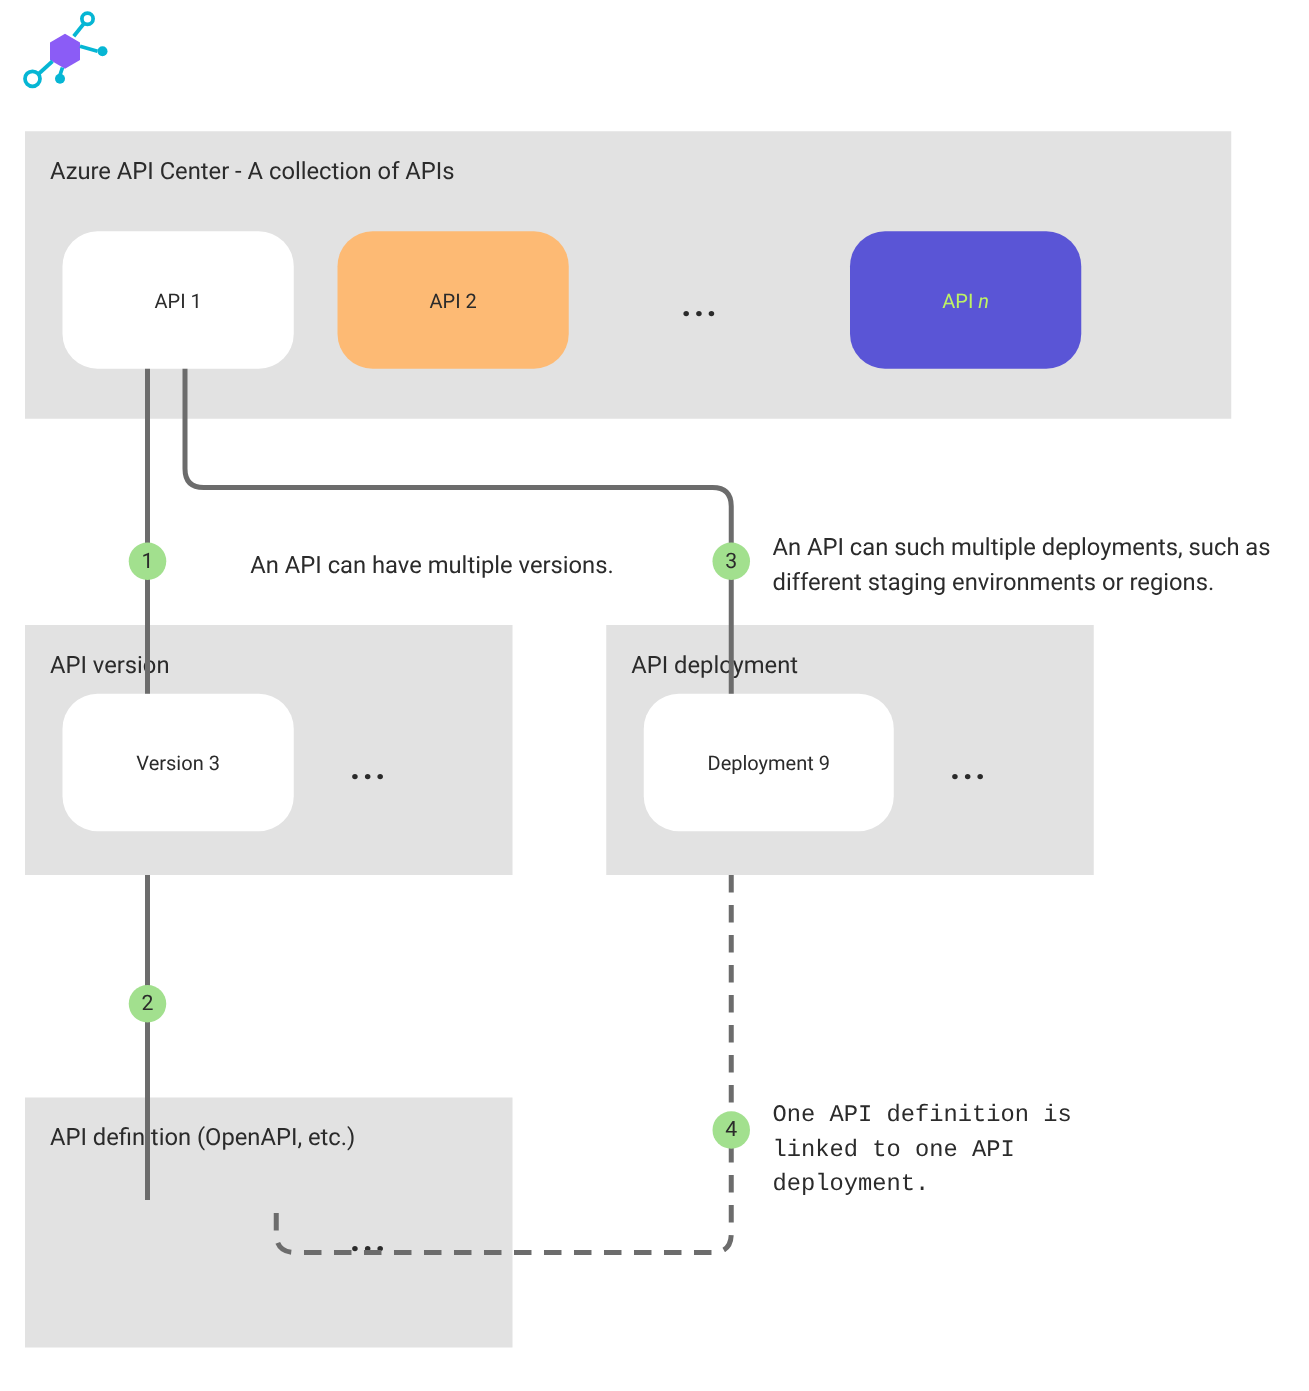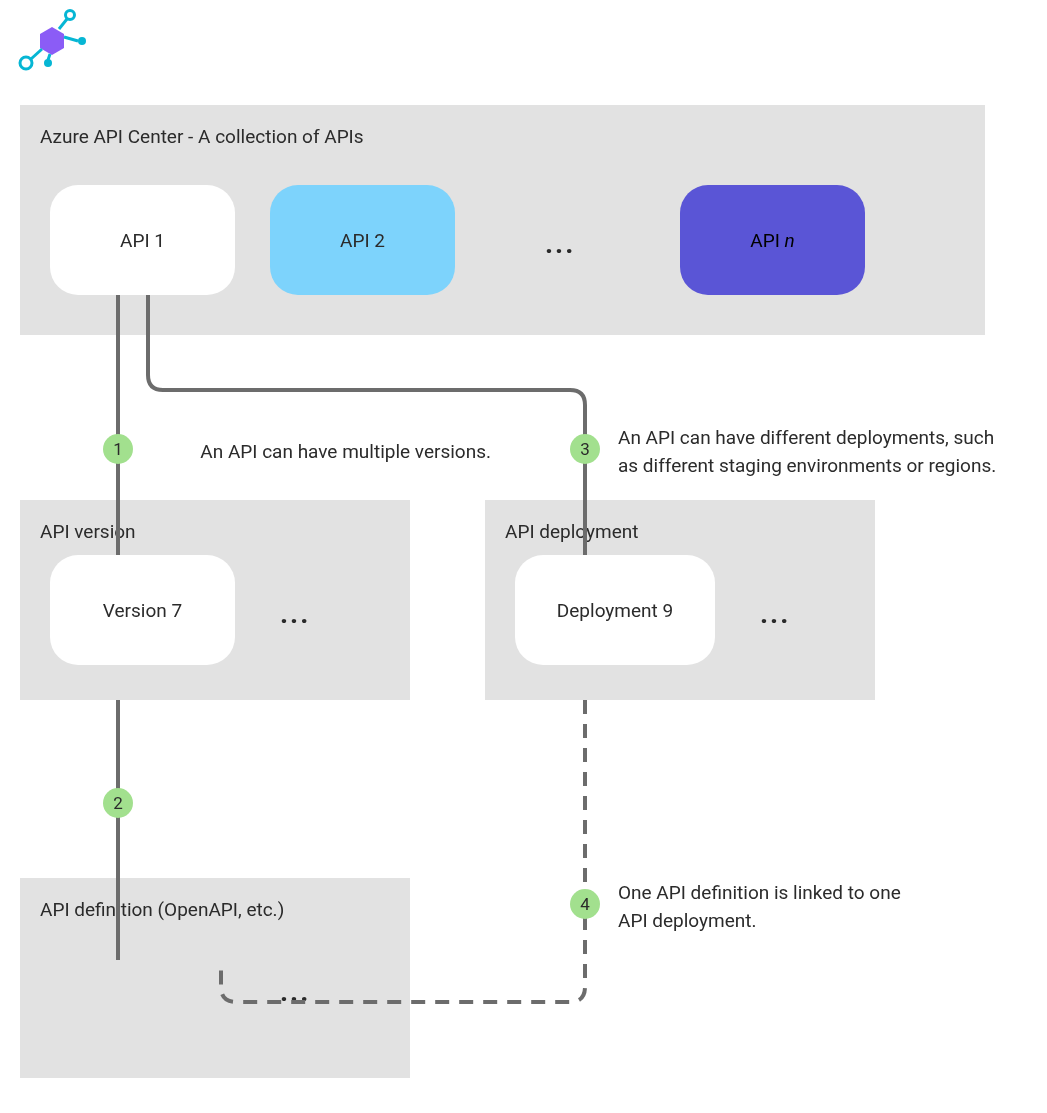--- a/index.html
+++ b/index.html
@@ -25,25 +25,25 @@
     font-size: 19px;
     color: #2b2b2b;
     margin-bottom: 20px;
   }
   .node {
     position: absolute;
     border-radius: 28px;
     display: flex;
     align-items: center;
     justify-content: center;
-    font-size: 19px;
+    font-size: 16px;
   }
   .node-white { background: #ffffff; color: #2b2b2b; }
-  .node-purple { background: #7dd3fc; color: #2b2b2b; }
-  .node-blue { background: #5a55d6; color: #000000; }
+  .node-purple { background: #fdba74; color: #2b2b2b; }
+  .node-blue { background: #5a55d6; color: #bef264; }
   .dots {
     position: absolute;
     font-size: 28px;
     font-weight: bold;
     letter-spacing: 2px;
     color: #2b2b2b;
   }
   .badge {
     position: absolute;
     width: 30px;
@@ -123,27 +123,27 @@
   </div>
 
   <div class="badge" style="left:103px; top:434px;">
       <span>1</span>
     </div>
   <div class="annot" style="left:151px; top:438px; width:340px;text-align:right;">An API can have multiple versions.</div>
 
   <div class="badge" style="left:570px; top:434px;">
       <span>3</span>
     </div>
-  <div class="annot" style="left:618px; top:424px; width:400px;">An API can have different deployments, such as different staging environments or regions.</div>
+  <div class="annot" style="left:618px; top:424px; width:400px;">An API can such multiple deployments, such as different staging environments or regions.</div>
 
   <div class="panel" style="left:20px; top:500px; width:390px; height:200px;">
     <div class="panel-title">API version</div>
   </div>
   <div class="node node-white" style="left:50px; top:555px; width:185px; height:110px;">
-    <span>Version 7</span>
+    <span>Version 3</span>
   </div>
   <div class="dots" style="left:280px; top:597px;">...</div>
 
   <div class="panel" style="left:485px; top:500px; width:390px; height:200px;">
     <div class="panel-title">API deployment</div>
   </div>
   <div class="node node-white" style="left:515px; top:555px; width:200px; height:110px;">
     <span>Deployment 9</span>
   </div>
   <div class="dots" style="left:760px; top:597px;">...</div>
@@ -153,15 +153,15 @@
     </div>
 
   <div class="panel" style="left:20px; top:878px; width:390px; height:200px;">
     <div class="panel-title">API definition (OpenAPI, etc.)</div>
   </div>
   <div class="dots" style="left:280px; top:975px;">...</div>
 
   <div class="badge" style="left:570px; top:889px;">
       <span>4</span>
     </div>
-  <div class="annot" style="left:618px; top:879px; width:300px;">One API definition is linked to one API deployment.</div>
+  <div class="annot" style="left:618px; top:879px; width:300px;font-family:Liberation Mono, monospace;">One API definition is linked to one API deployment.</div>
 
 </div>
 
 </body></html>

